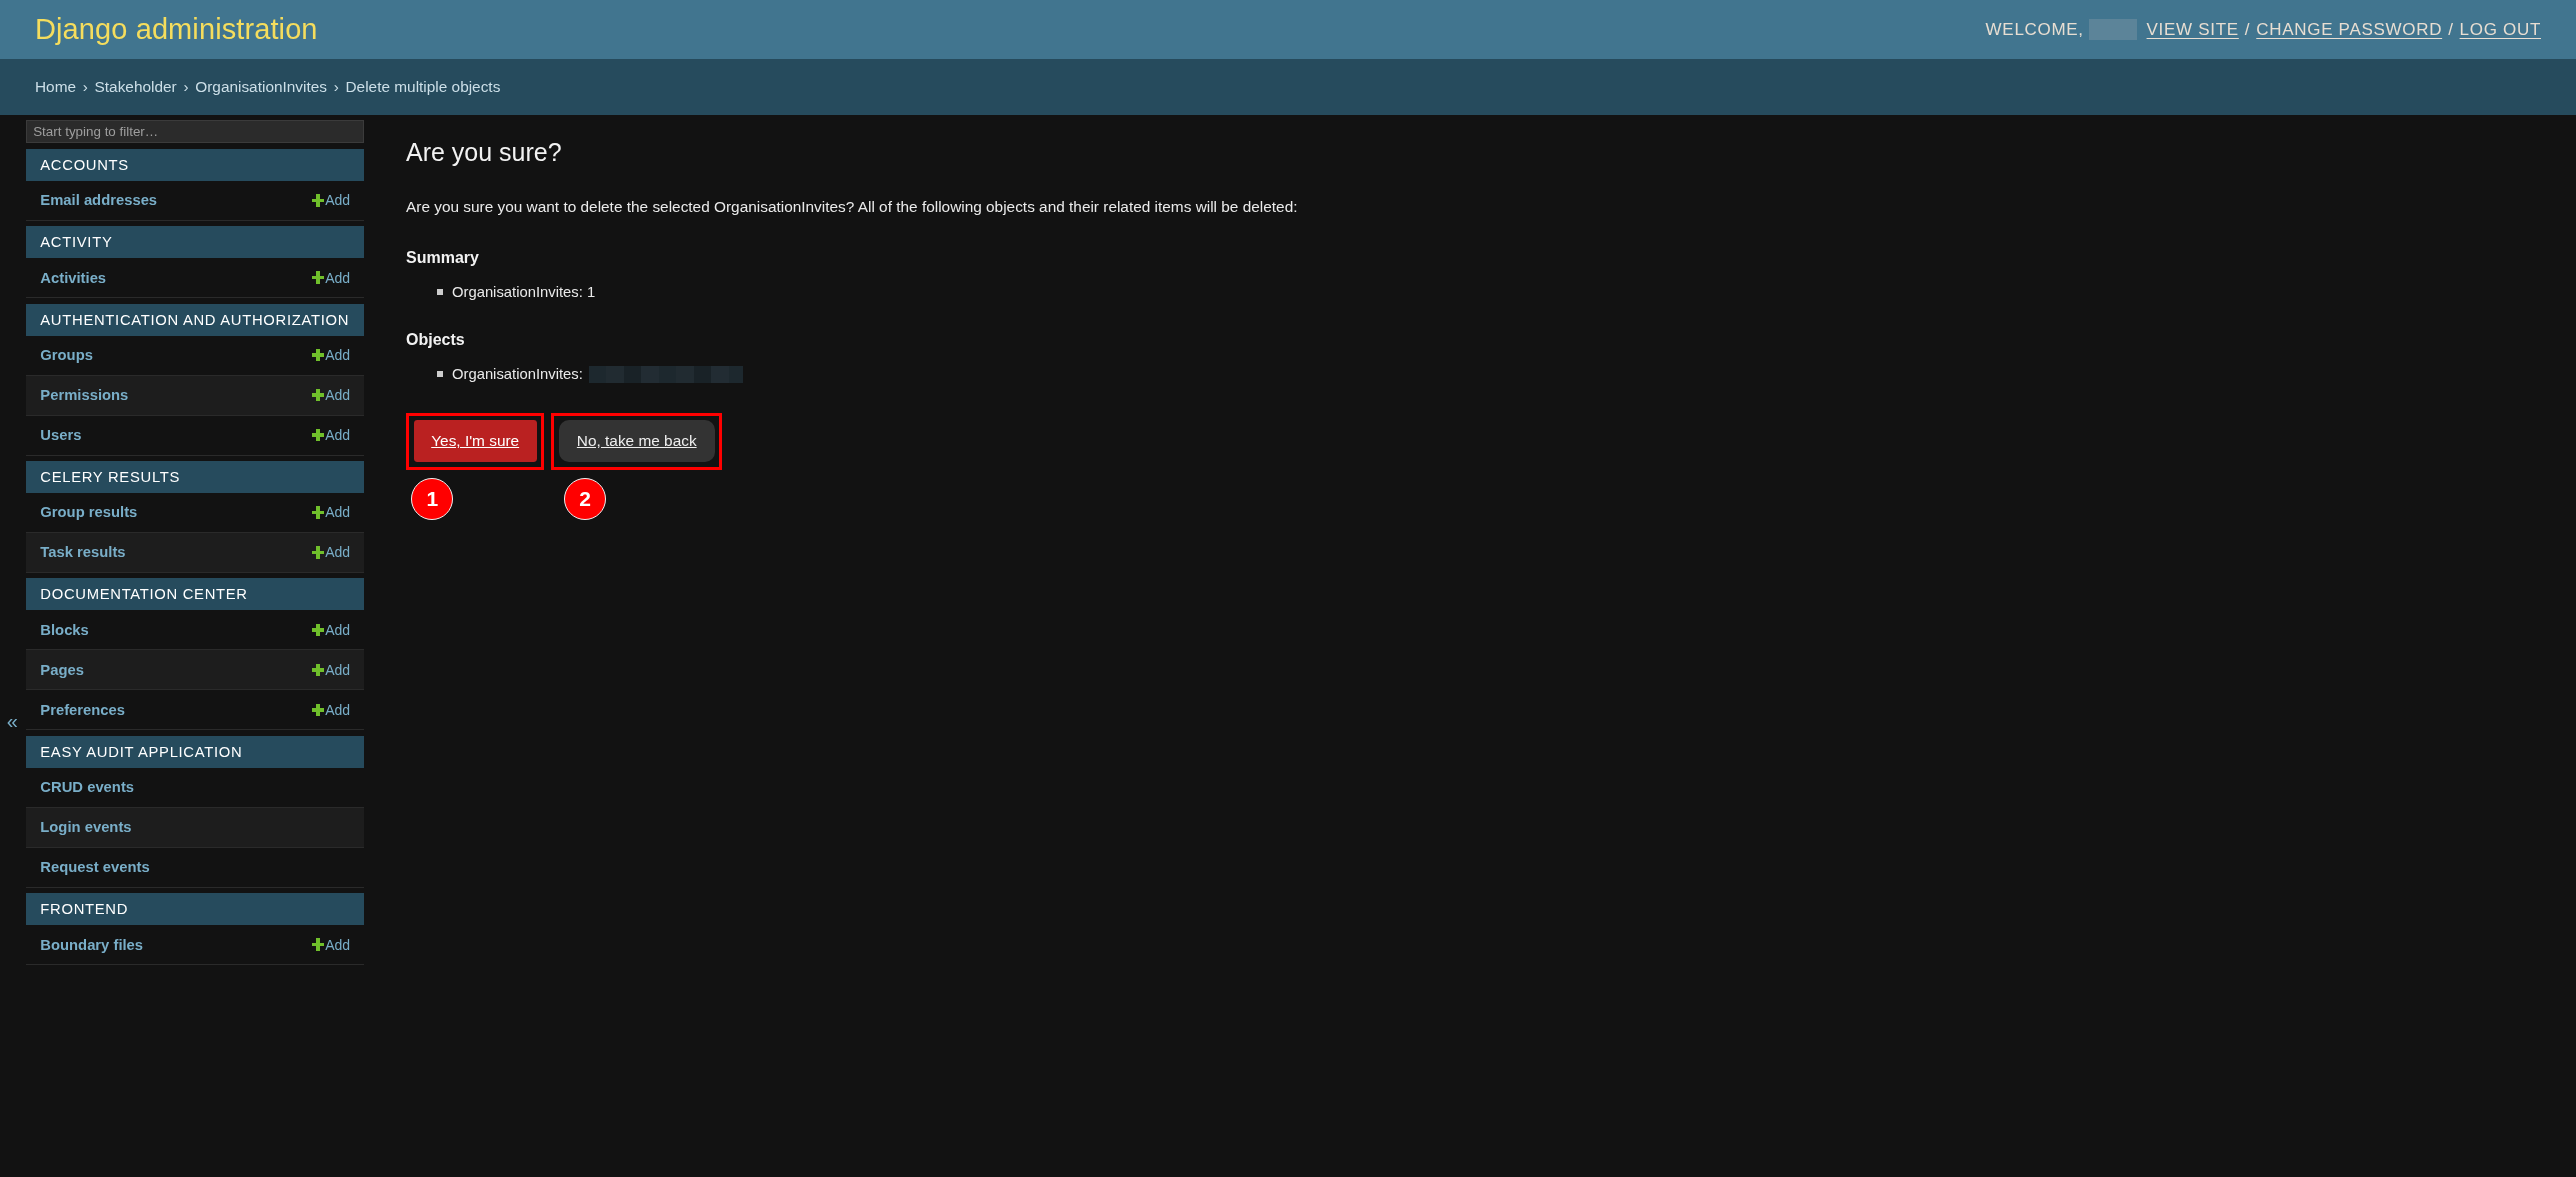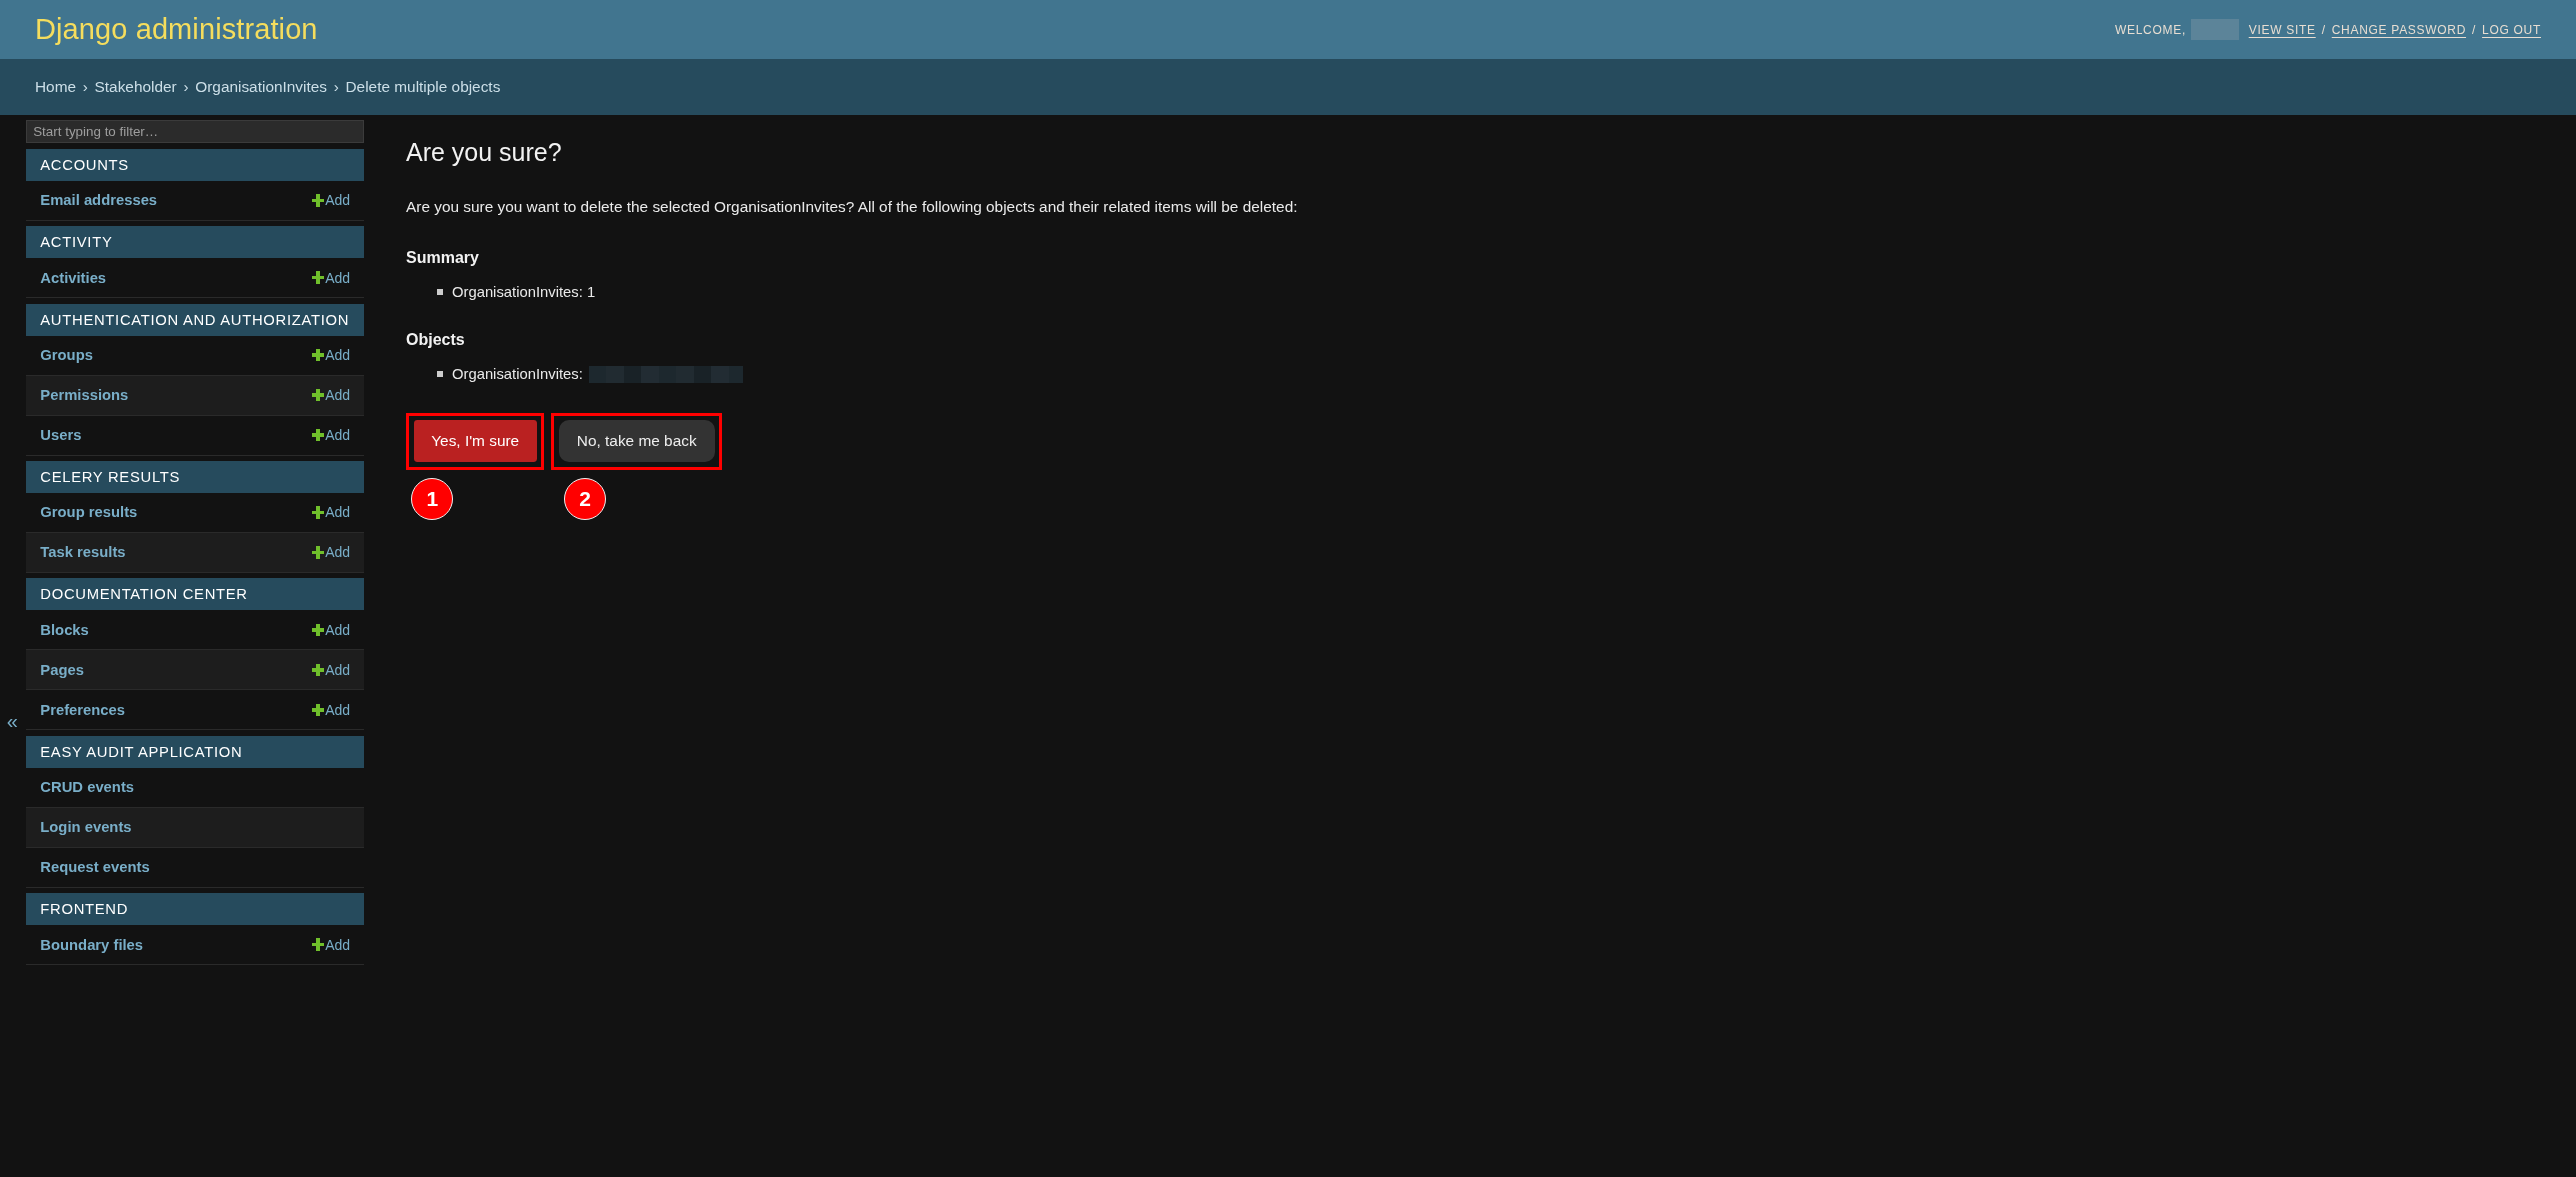--- a/index.html
+++ b/index.html
@@ -25,21 +25,21 @@
     font-size: 29px;
     color: #f5dd5d;
     font-weight: 300;
     letter-spacing: 0.1px;
     line-height: 1;
   }
   .user-tools {
     display: flex;
     align-items: center;
     gap: 0;
-    font-size: 12px;
+    font-size: 17px;
     color: #e8ded2;
     letter-spacing: 0.7px;
     text-transform: uppercase;
   }
   .user-tools .welcome { color: #e8ded2; margin-right: 5.4px; }
   .redact-user {
     display: inline-block;
     width: 48px; height: 21.5px;
     background: #5c8499;
     vertical-align: middle;
@@ -233,20 +233,21 @@
 
   .btn {
     border: none;
     font-family: "Liberation Sans", sans-serif;
     font-size: 15.4px;
     cursor: pointer;
     display: inline-flex;
     align-items: center;
     justify-content: center;
     border-radius: 3.4px;
+    text-decoration: underline;
   }
   .btn-danger {
     background: #ba2121;
     color: #ffffff;
     width: 123px;
     height: 42px;
   }
   .btn-default {
     background: #333333;
     color: #eeeeee;

